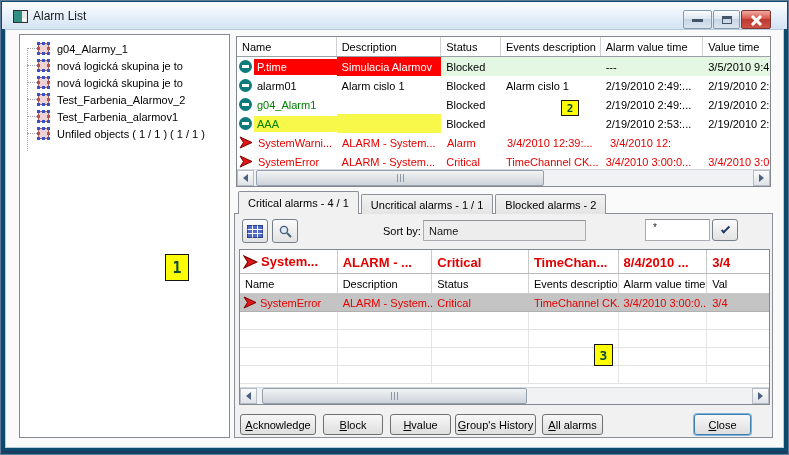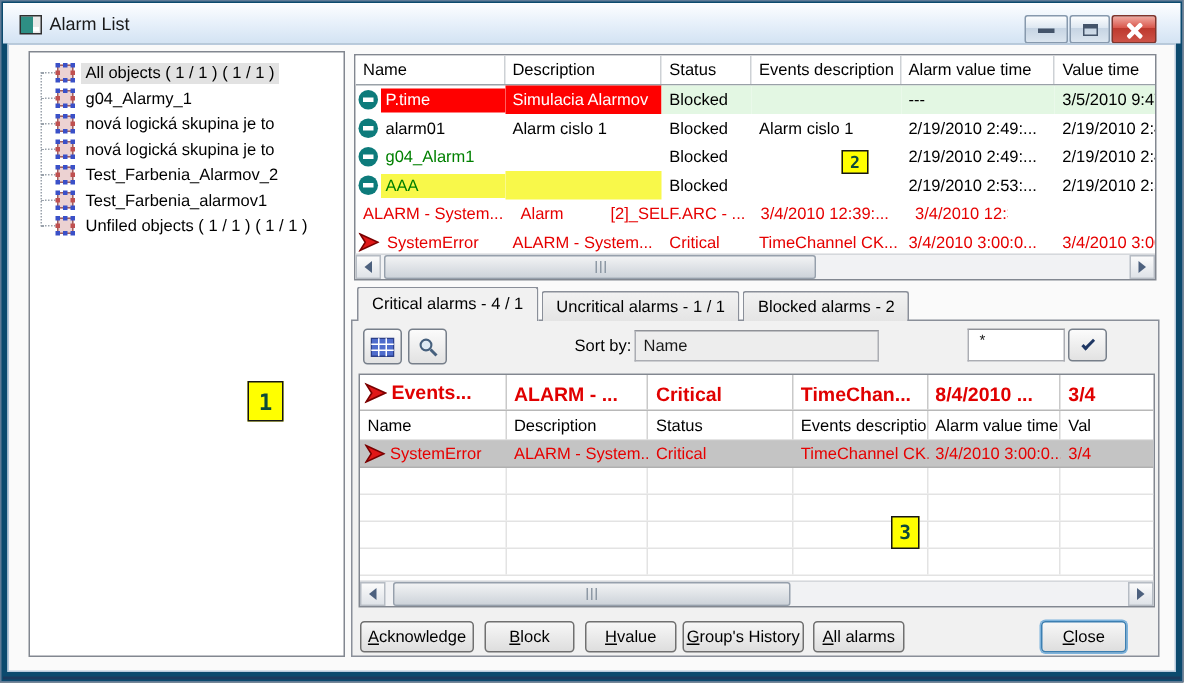--- a/index.html
+++ b/index.html
@@ -118,26 +118,20 @@
     <div class="wbtn close">
         <i class="glyph-close-a"></i>
         <i class="glyph-close-b"></i>
       </div>
   </div>
 
   <div class="client"></div>
 
   <div class="tree">
     <div class="treeline"></div>
-    <div class="titem sel">
-        <span class="gicon">
-          <i></i>
-        </span>
-        <span class="tlabel">All objects  ( 1 / 1 )  ( 1 / 1 )</span>
-      </div>
     <div class="titem">
         <span class="gicon">
           <i></i>
         </span>
         <span class="tlabel">g04_Alarmy_1</span>
       </div>
     <div class="titem">
         <span class="gicon">
           <i></i>
         </span>
@@ -224,23 +218,28 @@
           </span>
           <span class="ntext">AAA</span>
         </div>
       <div class="c c1 w1"></div>
       <div class="c c2 w2">Blocked</div>
       <div class="c c3 w3"></div>
       <div class="c c4 w4">2/19/2010 2:53:...</div>
       <div class="c c5 w5">2/19/2010 2:5</div>
     </div>
     <div class="trow r-warn">
+      <div class="c c0 w0">
+          <svg class="wicon" width="14" height="13" viewBox="0 0 14 13">
+            <path d="M1 1 L13 6.5 L1 12 L4.5 6.5 Z" fill="#e01818" stroke="#7a0000"></path>
+          </svg>
+          <span class="ntext">SystemWarni...</span>
+        </div>
       <div class="c c1 w1">ALARM - System...</div>
       <div class="c c2 w2">Alarm</div>
-      <div class="c c3 w3">[2]_SELF.ARC - ...</div>
       <div class="c c4 w4">3/4/2010 12:39:...</div>
       <div class="c c5 w5">3/4/2010 12:3</div>
     </div>
     <div class="trow r-warn">
       <div class="c c0 w0">
           <svg class="wicon" width="14" height="13" viewBox="0 0 14 13">
             <path d="M1 1 L13 6.5 L1 12 L4.5 6.5 Z" fill="#e01818" stroke="#7a0000"></path>
           </svg>
           <span class="ntext">SystemError</span>
         </div>
@@ -290,21 +289,21 @@
     <div class="check-btn">
         <i class="glyph-check"></i>
       </div>
 
     <div class="ctable">
       <div class="sumrow">
         <div class="s s0 b0">
             <svg width="15" height="14" viewBox="0 0 14 13">
               <path d="M1 1 L13 6.5 L1 12 L4.5 6.5 Z" fill="#e01818" stroke="#7a0000"></path>
             </svg>
-            <span>Events...</span>
+            <span>System...</span>
           </div>
         <div class="s b1">ALARM - ...</div>
         <div class="s b2">Critical</div>
         <div class="s b3">TimeChan...</div>
         <div class="s b4">8/4/2010 ...</div>
         <div class="s b5">3/4</div>
       </div>
       <div class="bhead">
         <div class="h b0">Name</div>
         <div class="h b1">Description</div>

